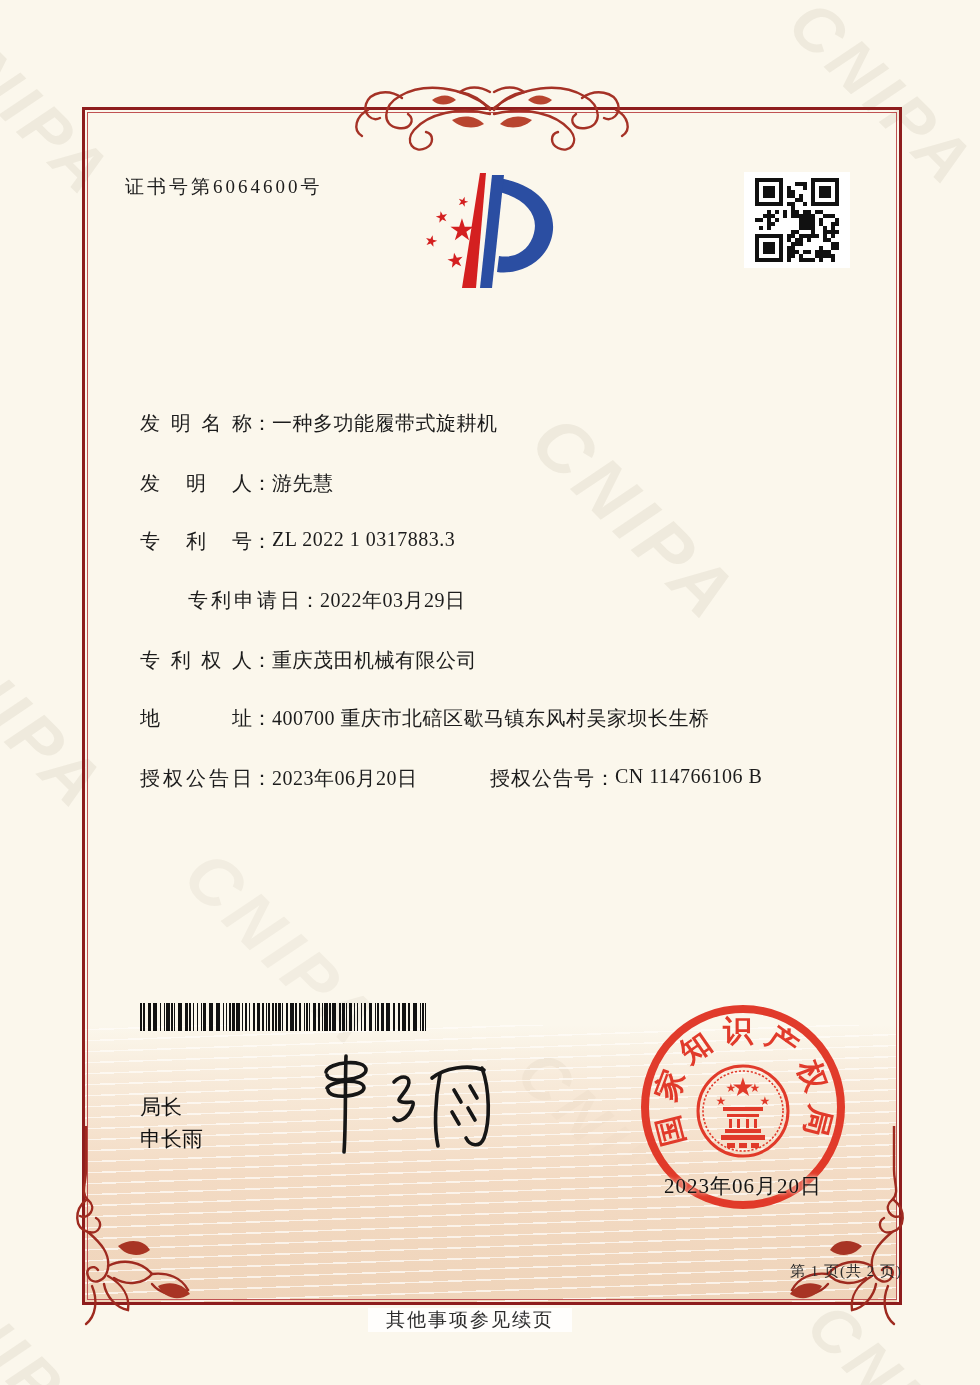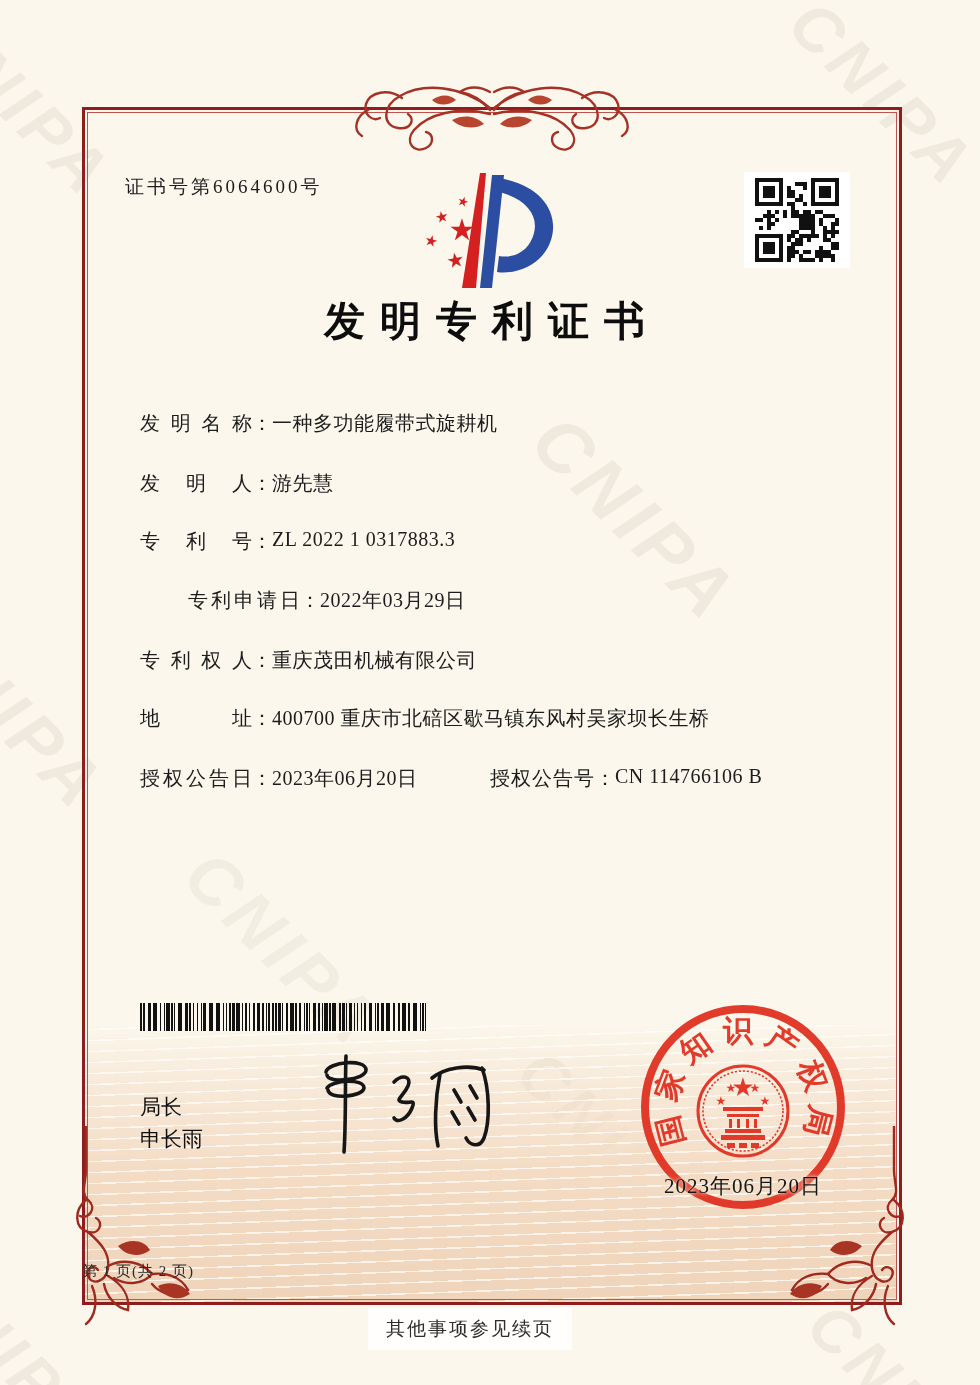--- a/index.html
+++ b/index.html
@@ -67,23 +67,23 @@
   .officer .name{margin-top:4px;}
   .sign{position:absolute;left:282px;top:1048px;z-index:5;}
 
   
   .seal{position:absolute;left:637px;top:1001px;z-index:6;opacity:0.94;}
   .seal-date{position:absolute;left:637px;top:1172px;width:212px;text-align:center;z-index:7;
              font-size:21px;color:#151515;letter-spacing:1px;
              text-shadow:0 0 5px #f6e7d3,0 0 3px #f6e7d3;}
 
   
-  .page-no{position:absolute;left:82px;top:1262px;width:820px;text-align:left;z-index:5;
+  .page-no{position:absolute;left:82px;top:1262px;width:820px;text-align:right;z-index:5;
            font-size:15px;color:#2a2a2a;letter-spacing:1px;}
-  .cont-box{position:absolute;left:368px;top:1308px;width:204px;height:42px;background:#fffefc;z-index:5;
+  .cont-box{position:absolute;left:368px;top:1308px;width:204px;height:24px;background:#fffefc;z-index:5;
             display:flex;align-items:center;justify-content:center;
             font-size:19px;color:#2e2e2e;letter-spacing:2px;}
 </style>
 </head>
 <body>
 
 <div class="page">
 
   <span class="wm wm1">CNIPA</span>
   <span class="wm wm2">CNIPA</span>
@@ -371,21 +371,20 @@
         <rect x="8" y="20" width="1" height="1"></rect>
         <rect x="11" y="20" width="1" height="1"></rect>
         <rect x="12" y="20" width="1" height="1"></rect>
         <rect x="13" y="20" width="1" height="1"></rect>
         <rect x="14" y="20" width="1" height="1"></rect>
         <rect x="16" y="20" width="1" height="1"></rect>
         <rect x="19" y="20" width="1" height="1"></rect>
       </svg>
   </div>
 
-  <div class="title">发明专利证书</div>
 
   <div class="fields">
     <div class="frow r0">
       <span class="lab">发明名称</span><span class="col">：</span><span class="val">一种多功能履带式旋耕机</span>
     </div>
     <div class="frow r1">
       <span class="lab">发明人</span><span class="col">：</span><span class="val">游先慧</span>
     </div>
     <div class="frow r2">
       <span class="lab">专利号</span><span class="col">：</span><span class="val">ZL 2022 1 0317883.3</span>

